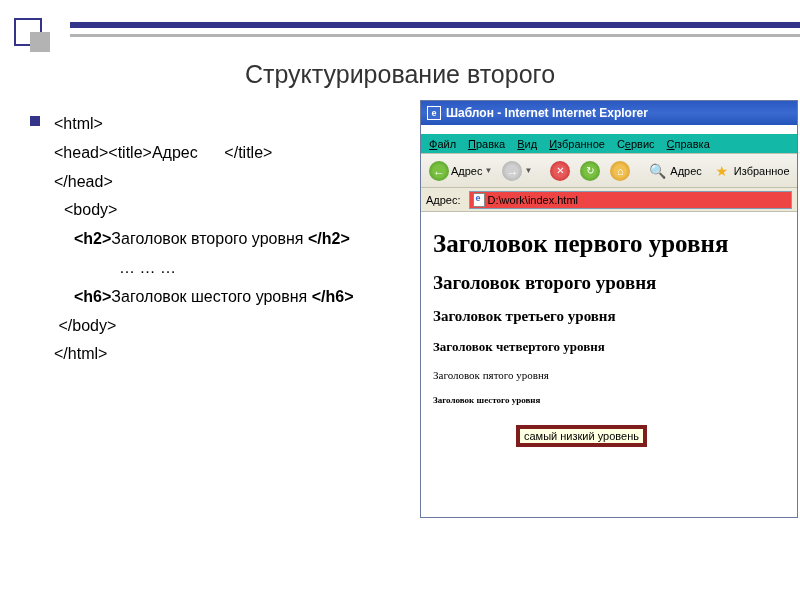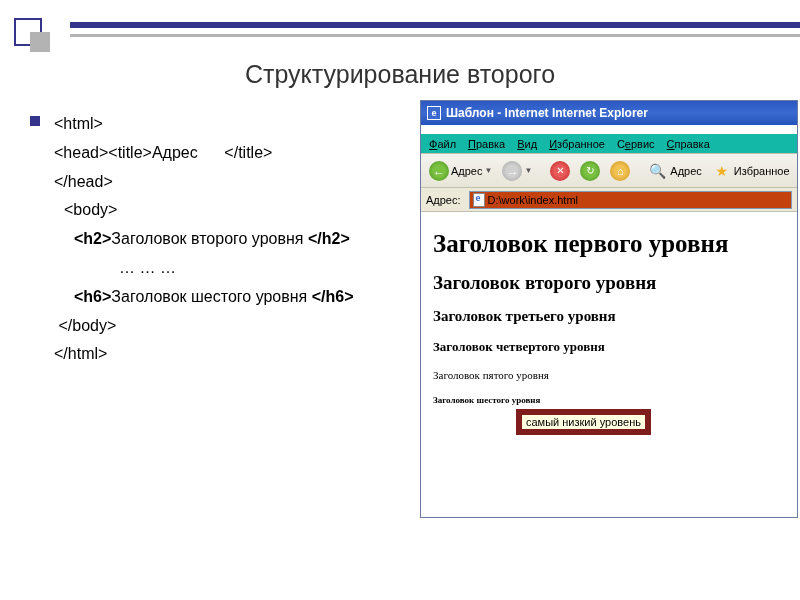--- a/index.html
+++ b/index.html
@@ -38,33 +38,33 @@
   .stop-ico { background: radial-gradient(circle, #e85a5a 40%, #c02020 100%); font-size: 10px; }
   .refresh-ico { background: radial-gradient(circle, #7ac142 40%, #4a9020 100%); font-size: 10px; }
   .home-ico { background: radial-gradient(circle, #f0c050 40%, #d09020 100%); font-size: 11px; }
   .search-ico { background: transparent; color: #4a9020; font-size: 14px; }
   .fav-ico { background: transparent; color: #f0b020; font-size: 14px; }
   .media-ico { background: radial-gradient(circle, #5a8ad0 40%, #3060b0 100%); font-size: 10px; }
   .sep { width: 1px; height: 24px; background: #c0c0b0; margin: 0 2px; }
   .dd { font-size: 8px; color: #555; }
   
   .addressbar { height: 24px; background: #ece9d8; border-bottom: 1px solid #c0c0b0; display: flex; align-items: center; padding: 0 5px; font-size: 11px; gap: 8px; }
-  .addr-input { flex: 1; height: 18px; background: #c2410c; border: 1px solid #7f9db9; display: flex; align-items: center; padding: 0 3px; gap: 3px; }
+  .addr-input { flex: 1; height: 18px; background: #ef4444; border: 1px solid #7f9db9; display: flex; align-items: center; padding: 0 3px; gap: 3px; }
   .addr-doc-ico { width: 12px; height: 14px; background: #fff; border: 1px solid #888; position: relative; }
   .addr-doc-ico::after { content: "e"; position: absolute; top: -1px; left: 2px; font-size: 9px; color: #3a6ad0; font-weight: bold; }
   
   .content { padding: 10px 12px; font-family: "Times New Roman", serif; color: #000; }
   .content .h1 { font-size: 25px; font-weight: bold; margin: 8px 0 14px; }
   .content .h2 { font-size: 19px; font-weight: bold; margin: 0 0 14px; }
   .content .h3 { font-size: 15px; font-weight: bold; margin: 12px 0 14px; }
   .content .h4 { font-size: 13px; font-weight: bold; margin: 0 0 14px; }
   .content .h5 { font-size: 11px; font-weight: normal; margin: 0 0 14px; }
   .content .h6 { font-size: 9px; font-weight: bold; margin: 0 0 14px; }
   
-  .tooltip { position: absolute; top: 308px; left: 95px; background: #ffffe1; border: 6px solid #7f1d1d; padding: 1px 4px; font-size: 11px; font-family: Tahoma, sans-serif; }
+  .tooltip { position: absolute; top: 324px; left: 95px; background: #ffffe1; border: 4px solid #7f1d1d; padding: 1px 4px; font-size: 11px; font-family: Tahoma, sans-serif; }
 </style>
 </head>
 <body>
 
 <div class="top-decoration">
   <div class="deco-box-outline"></div>
   <div class="deco-box-fill"></div>
   <div class="deco-line-top1"></div>
   <div class="deco-line-top2"></div>
 </div>

